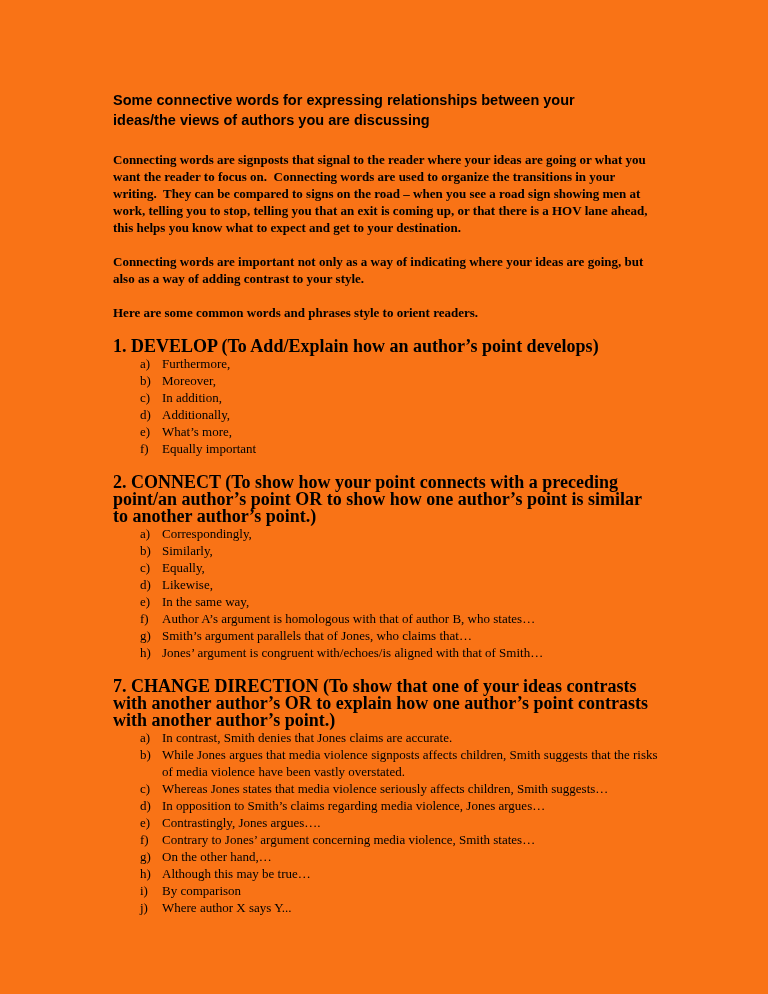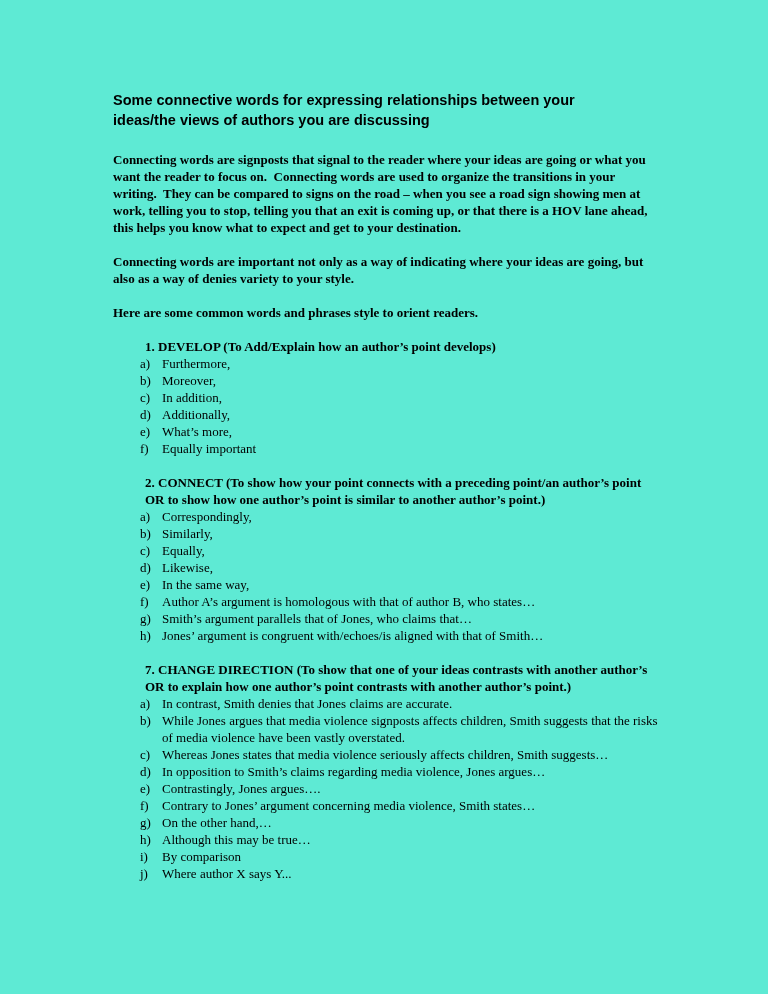--- a/index.html
+++ b/index.html
@@ -9,21 +9,21 @@
     min-height: 994px;
     margin: 0 auto;
     font-family: "Liberation Serif", serif;
     color: #000000;
   }
   .page {
     position: relative;
     width: 768px;
     min-height: 994px;
     padding: 91px 110px 60px 113px;
-    background: #5eead4;
+    background: #f97316;
   }
   .doc-title {
     font-family: "Liberation Sans", sans-serif;
     font-weight: bold;
     font-size: 14.5px;
     line-height: 1.35;
     max-width: 515px;
     margin-bottom: 21px;
     white-space: pre-wrap;
   }
@@ -33,25 +33,24 @@
     max-width: 552px;
     margin-bottom: 17px;
     white-space: pre-wrap;
     font-weight: bold;
   }
   .section {
     margin-bottom: 17px;
     max-width: 552px;
   }
   .section-heading {
-    font-size: 13px;
+    font-size: 18px;
     line-height: 17px;
     font-weight: bold;
     white-space: pre-wrap;
-    margin-left: 32px;
   }
   ul.items { list-style: none; }
   li.item {
     display: flex;
     font-size: 13px;
     line-height: 17px;
     align-items: flex-start;
   }
   .marker {
     flex: 0 0 auto;
@@ -64,21 +63,21 @@
   }
 </style>
 </head>
 <body>
 
 <div class="page">
   <h1 class="doc-title">Some connective words for expressing relationships between your ideas/the views of authors you are discussing</h1>
 
   <div id="paragraphs">
       <p class="para">Connecting words are signposts that signal to the reader where your ideas are going or what you want the reader to focus on.  Connecting words are used to organize the transitions in your writing.  They can be compared to signs on the road – when you see a road sign showing men at work, telling you to stop, telling you that an exit is coming up, or that there is a HOV lane ahead, this helps you know what to expect and get to your destination.</p>
-      <p class="para">Connecting words are important not only as a way of indicating where your ideas are going, but also as a way of denies variety to your style.</p>
+      <p class="para">Connecting words are important not only as a way of indicating where your ideas are going, but also as a way of adding contrast to your style.</p>
       <p class="para">Here are some common words and phrases style to orient readers.</p>
     </div>
 
   <div id="sections">
       <div class="section">
         <h2 class="section-heading">1. DEVELOP (To Add/Explain how an author’s point develops)</h2>
         <ul class="items">
           <li class="item">
             <span class="marker">a)</span>
             <span class="item-text">Furthermore,</span>

